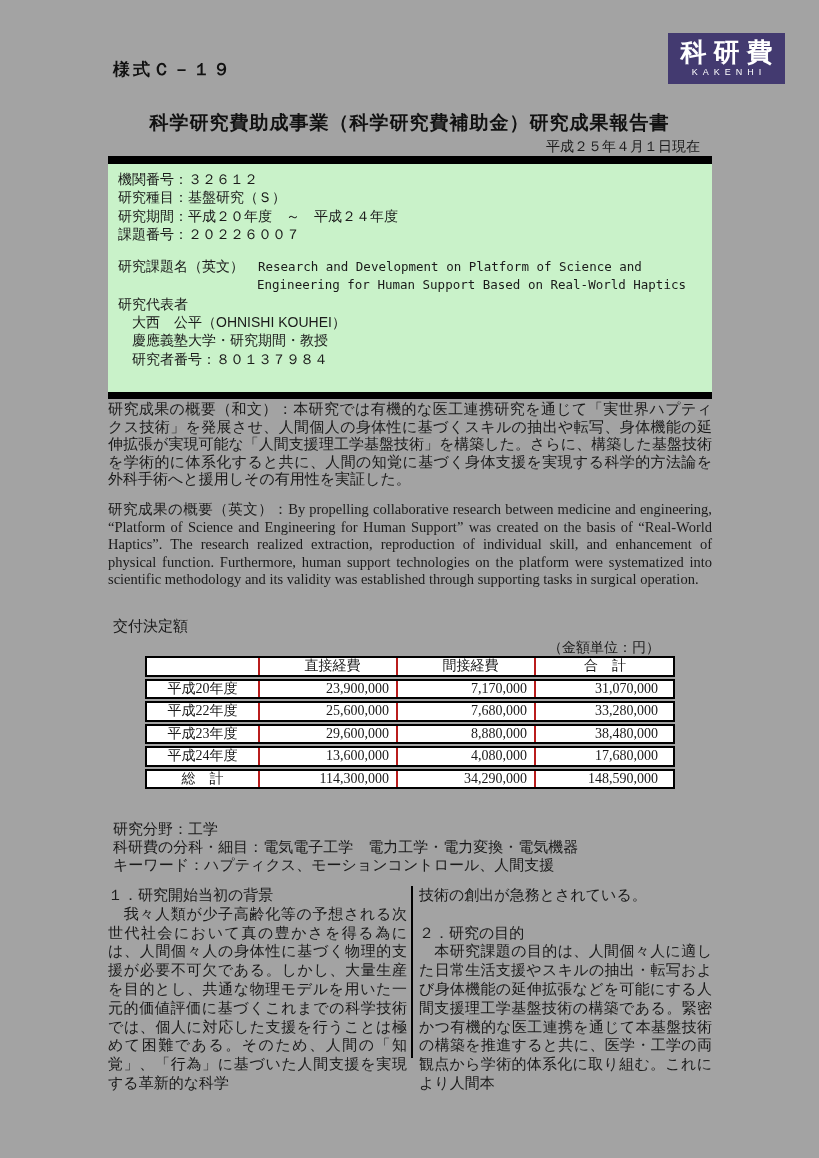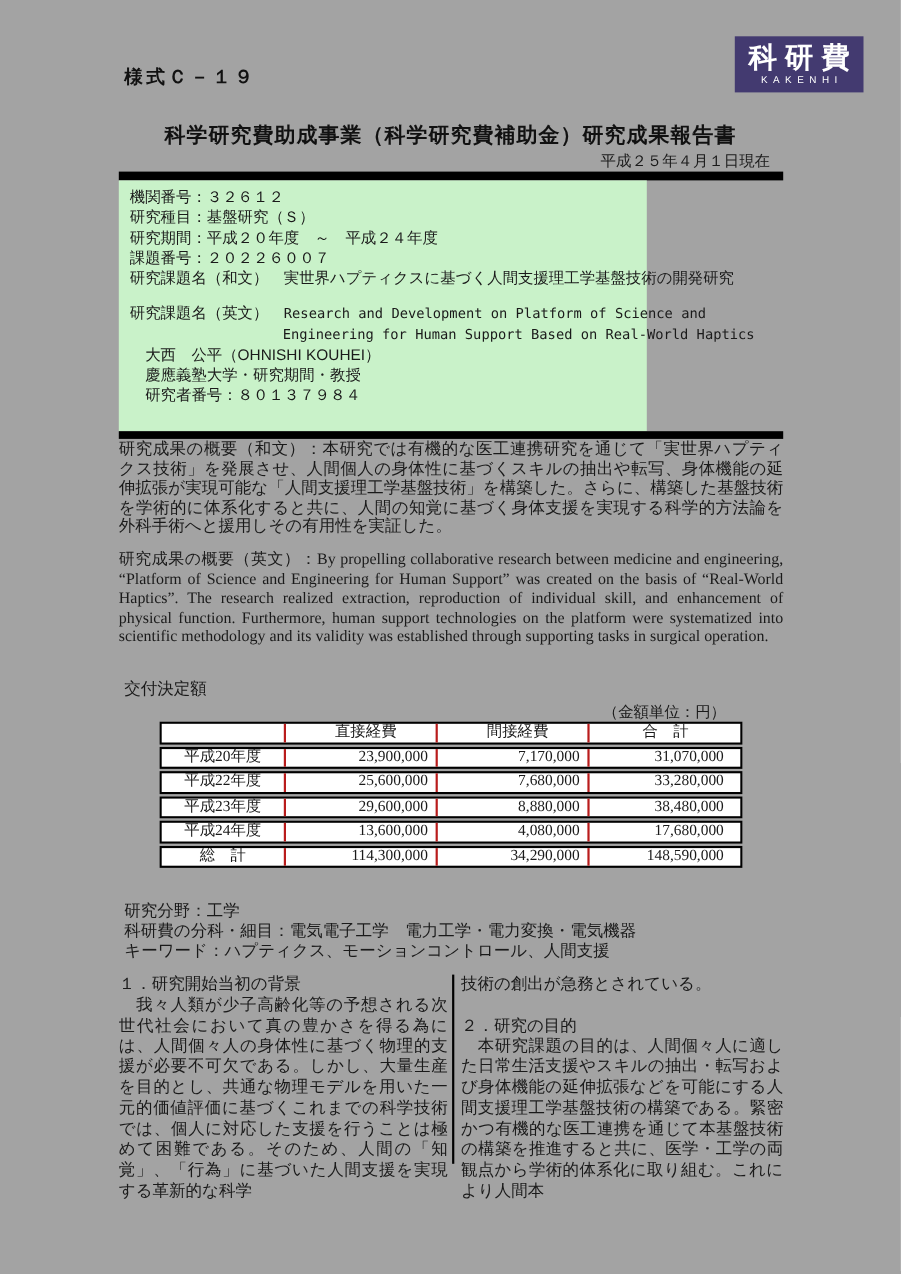--- a/index.html
+++ b/index.html
@@ -46,21 +46,21 @@
   }
   .date-note {
     left: 108px; top: 138px; width: 592px; text-align: right;
     font-family: "Liberation Sans", sans-serif; font-size: 14px;
   }
   .bar { left: 108px; width: 604px; background: #000; }
   .bar-top { top: 156px; height: 8px; }
   .bar-bottom { top: 392px; height: 7px; }
 
   .info-box {
-    left: 108px; top: 164px; width: 480px; height: 228px;
+    left: 108px; top: 164px; width: 604px; height: 228px;
     background: #c9f2c9;
     padding: 6px 8px 0 10px;
     font-family: "Liberation Sans", sans-serif;
     font-size: 14px;
   }
   .ib-line { line-height: 18.3px; white-space: pre; }
   .ib-blank { height: 14px; }
   .ib-en-cont { margin-left: 139px; }
   .mono { font-family: "DejaVu Sans Mono", monospace; font-size: 12.5px; }
   .ib-indent { padding-left: 14px; }
@@ -121,24 +121,24 @@
   <div class="abs doc-title">科学研究費助成事業（科学研究費補助金）研究成果報告書</div>
   <div class="abs date-note">平成２５年４月１日現在</div>
 
   <div class="abs bar bar-top"></div>
 
   <div class="abs info-box">
     <div class="ib-line">機関番号：３２６１２</div>
     <div class="ib-line">研究種目：基盤研究（Ｓ）</div>
     <div class="ib-line">研究期間：平成２０年度　～　平成２４年度</div>
     <div class="ib-line">課題番号：２０２２６００７</div>
-    <div class="ib-line">研究課題名（和文）　実世界ハプティクスに基づく人間支援理工学基盤技術の開発研究</div>
     <div class="ib-blank"></div>
     <div class="ib-line"><span>研究課題名（英文）　</span><span class="mono">Research and Development on Platform of Science and</span></div>
     <div class="ib-line ib-en-cont mono">Engineering for Human Support Based on Real-World Haptics</div>
+    <div class="ib-line">研究代表者</div>
     <div class="ib-line ib-indent">大西　公平（OHNISHI KOUHEI）</div>
     <div class="ib-line ib-indent">慶應義塾大学・研究期間・教授</div>
     <div class="ib-line ib-indent">研究者番号：８０１３７９８４</div>
   </div>
 
   <div class="abs bar bar-bottom"></div>
 
   <div class="abs abstract abstract-ja">研究成果の概要（和文）：本研究では有機的な医工連携研究を通じて「実世界ハプティクス技術」を発展させ、人間個人の身体性に基づくスキルの抽出や転写、身体機能の延伸拡張が実現可能な「人間支援理工学基盤技術」を構築した。さらに、構築した基盤技術を学術的に体系化すると共に、人間の知覚に基づく身体支援を実現する科学的方法論を外科手術へと援用しその有用性を実証した。</div>
   <div class="abs abstract abstract-en">研究成果の概要（英文）：By propelling collaborative research between medicine and engineering, “Platform of Science and Engineering for Human Support” was created on the basis of “Real-World Haptics”. The research realized extraction, reproduction of individual skill, and enhancement of physical function. Furthermore, human support technologies on the platform were systematized into scientific methodology and its validity was established through supporting tasks in surgical operation.</div>
 

